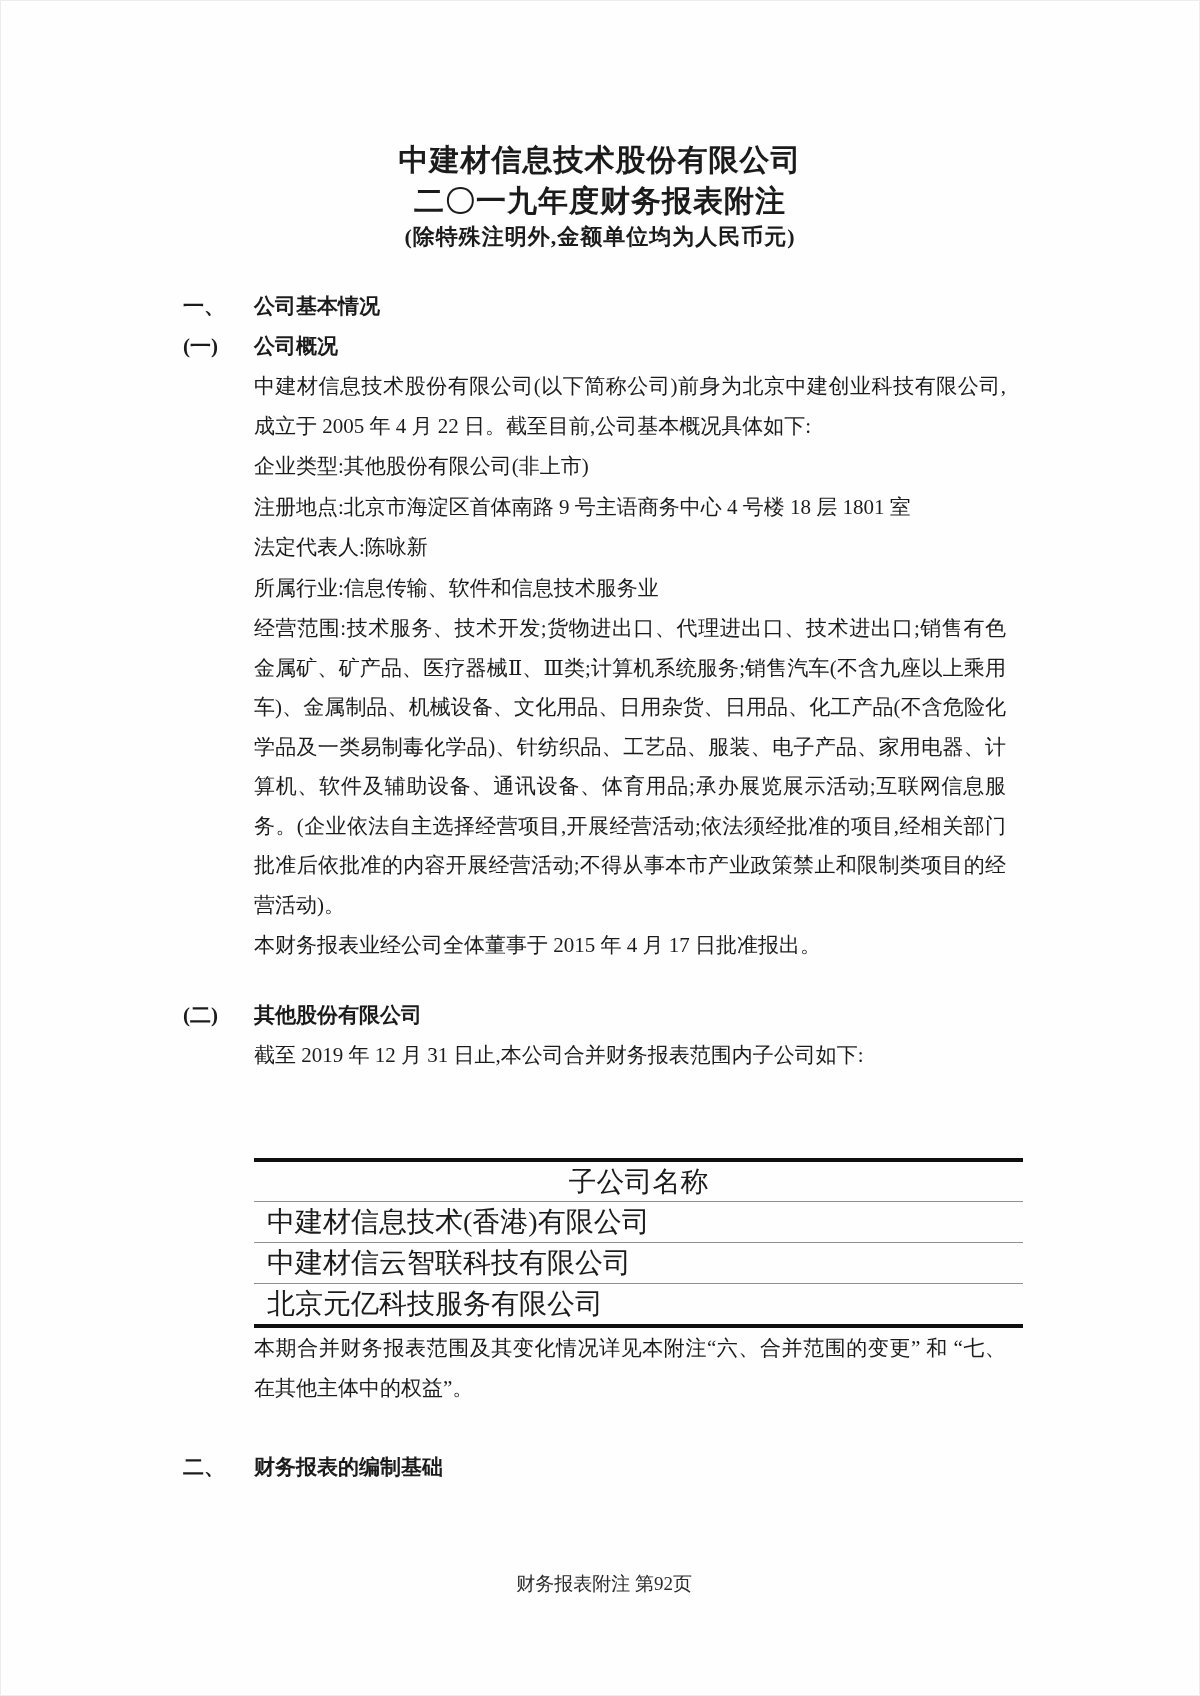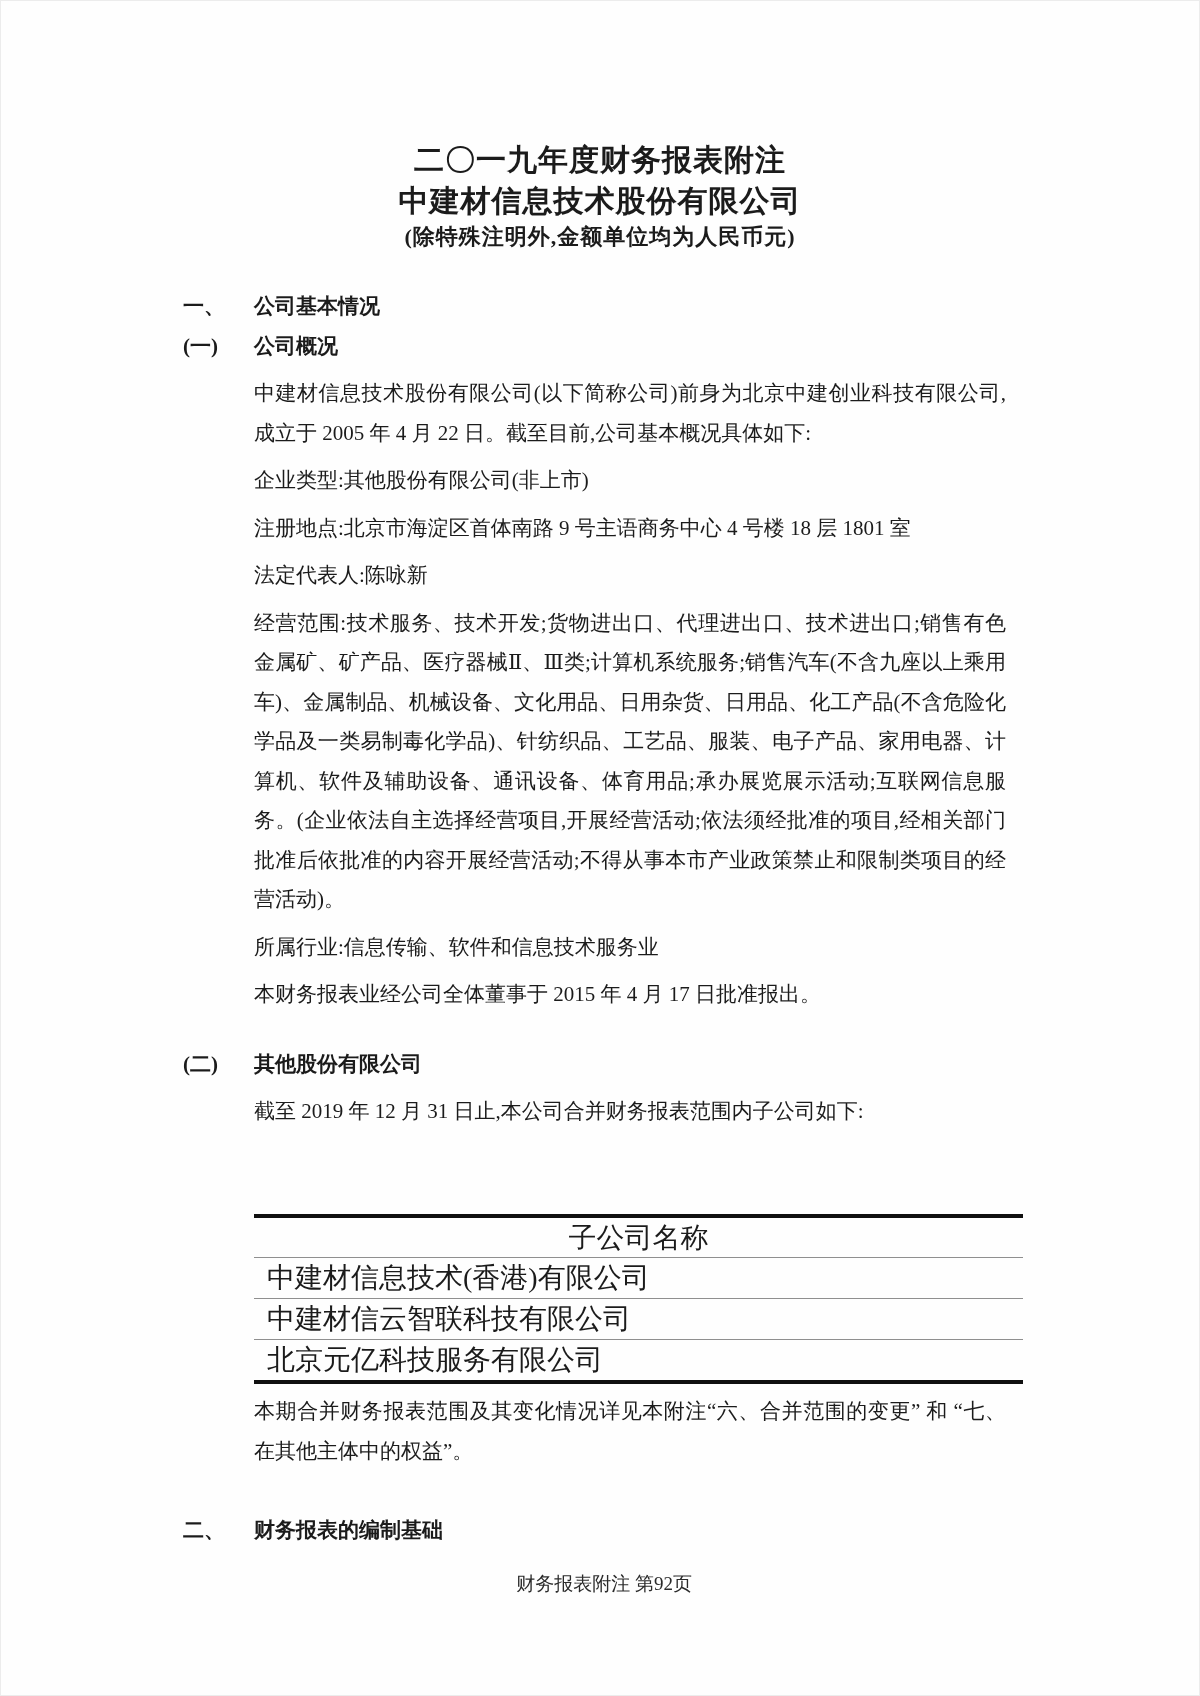--- a/index.html
+++ b/index.html
@@ -17,21 +17,21 @@
   .title-line{font-size:30px;font-weight:bold;line-height:41px;letter-spacing:1px;}
   .subtitle-line{font-size:22px;font-weight:bold;line-height:31px;letter-spacing:1px;}
 
   .doc{
     position:absolute;left:182px;top:286px;width:845px;
     font-size:21px;line-height:39.5px;
   }
   .sec-row{display:flex;font-weight:bold;}
   .sec-num{flex:0 0 71px;width:71px;}
   .sec-title{flex:1;}
-  p.body{margin:8px 0 0 71px;width:752px;text-align:justify;}
+  p.body{margin:1px 0 0 71px;width:752px;text-align:justify;}
   .gap-sec2{margin-top:30px;}
   .gap-sec3{margin-top:40px;}
   .note-para{margin-top:9px;}
 
   table.subs{
     margin:82px 0 0 71px;
     width:769px;
     border-collapse:collapse;
     border-top:4px solid #101010;
     border-bottom:4px solid #101010;
@@ -56,43 +56,43 @@
     position:absolute;top:1568px;left:4px;width:100%;
     text-align:center;font-size:19px;line-height:30px;color:#2a2a2a;
   }
 </style>
 </head>
 <body>
 
 <div class="page">
 
   <header class="title-block">
+    <div class="title-line">中建材信息技术股份有限公司</div>
     <div class="title-line">二〇一九年度财务报表附注</div>
-    <div class="title-line">中建材信息技术股份有限公司</div>
     <div class="subtitle-line">(除特殊注明外,金额单位均为人民币元)</div>
   </header>
 
   <main class="doc">
 
     <div class="sec-row">
       <span class="sec-num">一、</span>
       <span class="sec-title">公司基本情况</span>
     </div>
 
     <div class="sec-row">
       <span class="sec-num">(一)</span>
       <span class="sec-title">公司概况</span>
     </div>
 
     <p class="body">中建材信息技术股份有限公司(以下简称公司)前身为北京中建创业科技有限公司,成立于 2005 年 4 月 22 日。截至目前,公司基本概况具体如下:</p>
     <p class="body">企业类型:其他股份有限公司(非上市)</p>
     <p class="body">注册地点:北京市海淀区首体南路 9 号主语商务中心 4 号楼 18 层 1801 室</p>
     <p class="body">法定代表人:陈咏新</p>
+    <p class="body">所属行业:信息传输、软件和信息技术服务业</p>
     <p class="body">经营范围:技术服务、技术开发;货物进出口、代理进出口、技术进出口;销售有色金属矿、矿产品、医疗器械Ⅱ、Ⅲ类;计算机系统服务;销售汽车(不含九座以上乘用车)、金属制品、机械设备、文化用品、日用杂货、日用品、化工产品(不含危险化学品及一类易制毒化学品)、针纺织品、工艺品、服装、电子产品、家用电器、计算机、软件及辅助设备、通讯设备、体育用品;承办展览展示活动;互联网信息服务。(企业依法自主选择经营项目,开展经营活动;依法须经批准的项目,经相关部门批准后依批准的内容开展经营活动;不得从事本市产业政策禁止和限制类项目的经营活动)。</p>
-    <p class="body">所属行业:信息传输、软件和信息技术服务业</p>
     <p class="body">本财务报表业经公司全体董事于 2015 年 4 月 17 日批准报出。</p>
 
     <div class="sec-row gap-sec2">
       <span class="sec-num">(二)</span>
       <span class="sec-title">其他股份有限公司</span>
     </div>
 
     <p class="body">截至 2019 年 12 月 31 日止,本公司合并财务报表范围内子公司如下:</p>
 
     <table class="subs">

